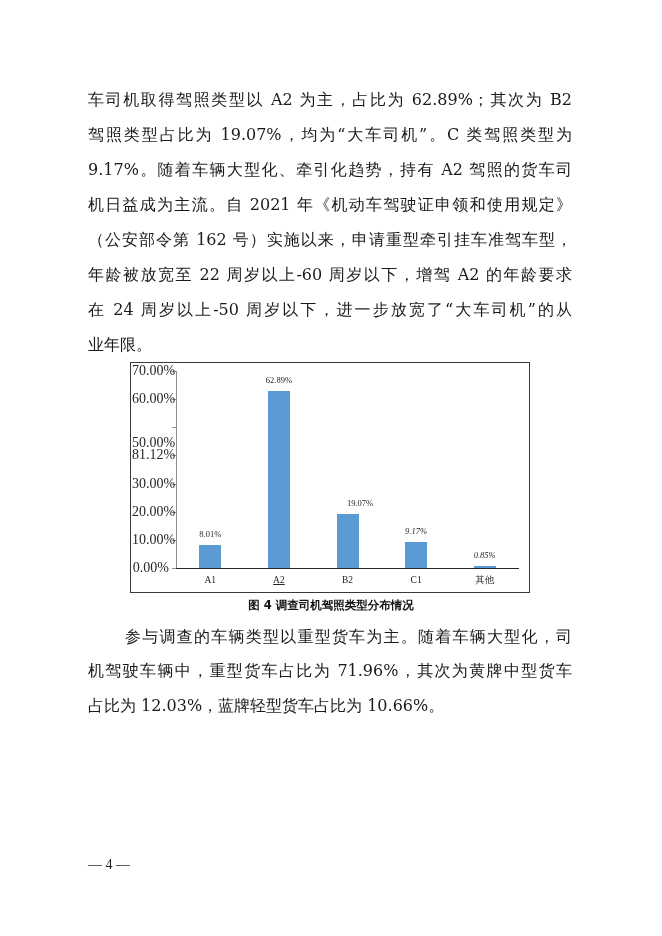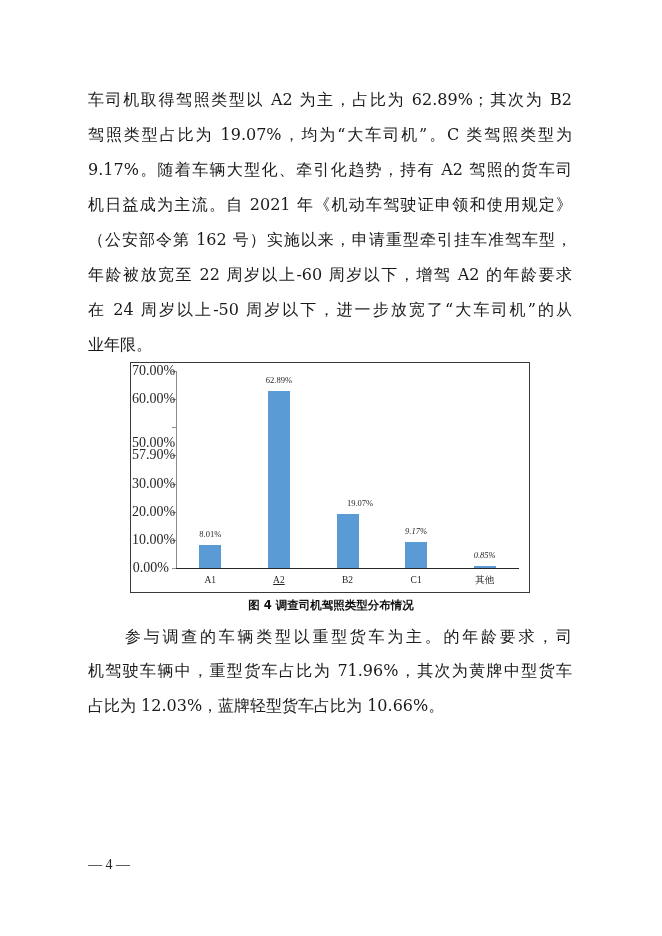--- a/index.html
+++ b/index.html
@@ -56,21 +56,21 @@
     <div class="tick" style="top:484px"></div>
     <div class="tick" style="top:455px"></div>
     <div class="tick" style="top:427px"></div>
     <div class="tick" style="top:399px"></div>
     <div class="tick" style="top:371px"></div>
 
     <div class="ytick-label" style="top:563px">0.00%</div>
     <div class="ytick-label" style="top:535px">10.00%</div>
     <div class="ytick-label" style="top:507px">20.00%</div>
     <div class="ytick-label" style="top:479px">30.00%</div>
-    <div class="ytick-label" style="top:450px">57.90%</div>
+    <div class="ytick-label" style="top:450px">81.12%</div>
     <div class="ytick-label" style="top:438px">50.00%</div>
     <div class="ytick-label" style="top:394px">60.00%</div>
     <div class="ytick-label" style="top:366px">70.00%</div>
 
     <div id="bars">
         <div class="bar" style="left: 199.3px; top: 545.458px; height: 22.5424px; background: rgb(91, 155, 213);"></div>
         <div class="bar-label" style="left: 180.3px; top: 529.458px;">8.01%</div>
         <div class="cat-label" style="left: 180.3px;">A1</div>
         <div class="bar" style="left: 267.9px; top: 391.01px; height: 176.99px; background: rgb(91, 155, 213);"></div>
         <div class="bar-label" style="left: 248.9px; top: 375.01px;">62.89%</div>
@@ -83,19 +83,19 @@
         <div class="cat-label" style="left: 386.1px;">C1</div>
         <div class="bar" style="left: 473.7px; top: 565.608px; height: 2.39214px; background: rgb(91, 155, 213);"></div>
         <div class="bar-label" style="left: 454.7px; top: 549.608px; font-style: italic;">0.85%</div>
         <div class="cat-label" style="left: 454.7px;">其他</div>
       </div>
   </div>
 
   <div class="caption">图 4  调查司机驾照类型分布情况</div>
 
   <div>
-    <div class="line indent" style="top:619px">参与调查的车辆类型以重型货车为主。的年龄要求，司</div>
+    <div class="line indent" style="top:619px">参与调查的车辆类型以重型货车为主。随着车辆大型化，司</div>
     <div class="line" style="top:653px">机驾驶车辆中，重型货车占比为 71.96%，其次为黄牌中型货车</div>
     <div class="line last" style="top:688px">占比为 12.03%，蓝牌轻型货车占比为 10.66%。</div>
   </div>
 
   <div class="page-num">— 4 —</div>
 </div>
 
 </body></html>

